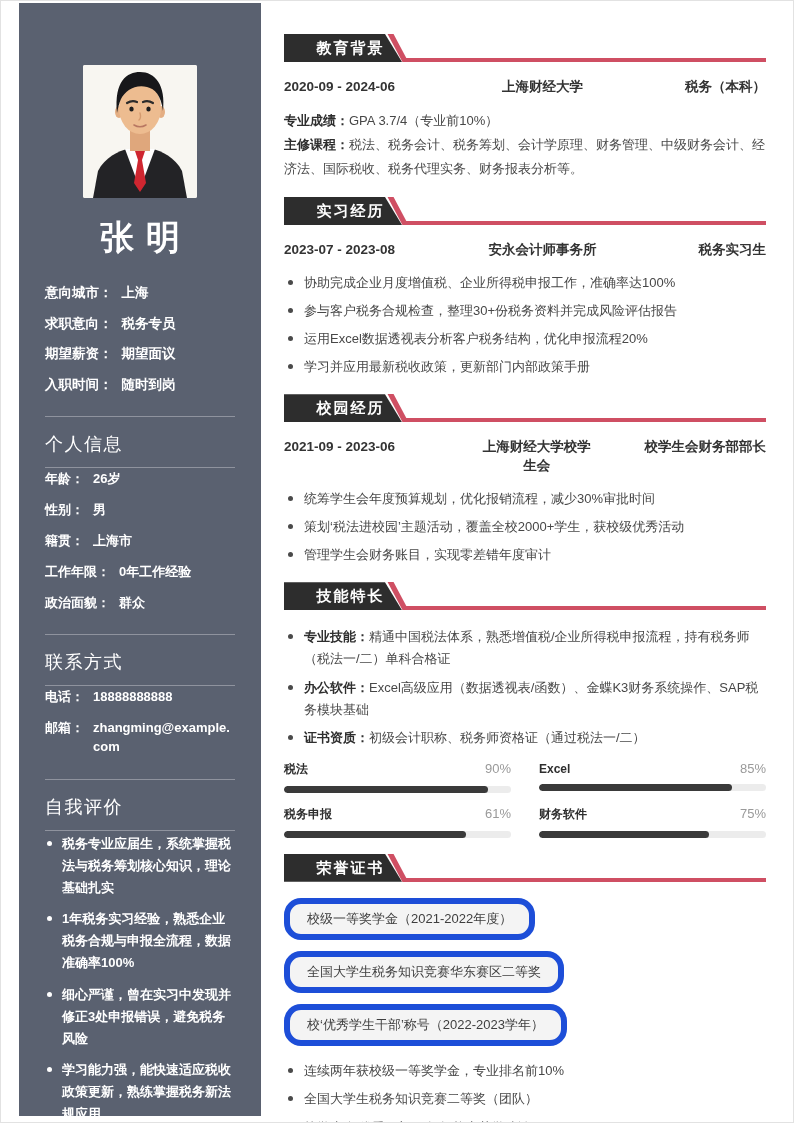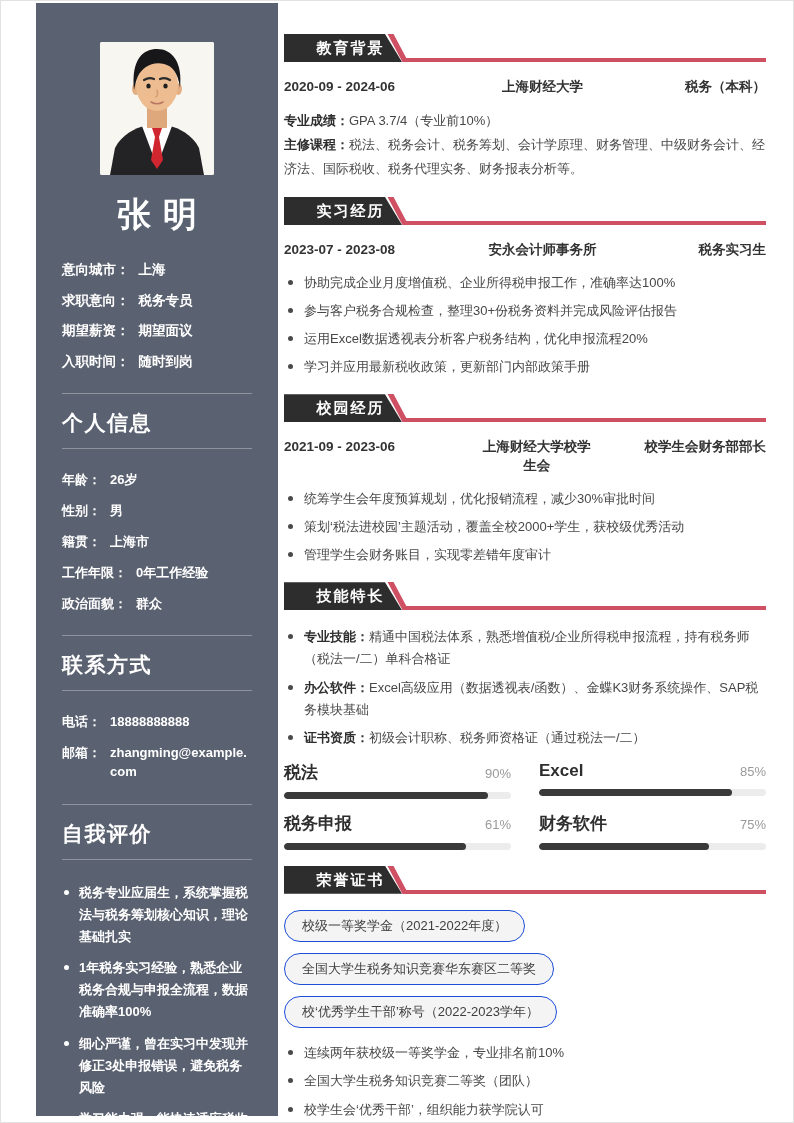--- a/index.html
+++ b/index.html
@@ -2,33 +2,33 @@
 <html><head>
 <meta charset="utf-8">
 <style>
   * { margin:0; padding:0; box-sizing:border-box; }
   html,body { background:#fff; }
   body { font-family:"Liberation Sans","DejaVu Sans",sans-serif; }
   .page { position:relative; width:794px; height:1123px; margin:0 auto; background:#fff;
           border:1px solid #e2e2e2; overflow:hidden; }
 
   
-  .sidebar { position:absolute; left:35px; top:2px; width:242px; height:1113px;
-             background:#5a6170; color:#fff; padding:39px 26px 0; overflow:hidden; }
+  .sidebar { position:absolute; left:18px; top:2px; width:242px; height:1113px;
+             background:#5a6170; color:#fff; padding:62px 26px 0; overflow:hidden; }
   .photo { width:114px; height:133px; margin:0 auto; background:#f8f6f1; border-radius:2px; overflow:hidden; }
   .photo svg { display:block; width:100%; height:100%; }
   .name { text-align:center; font-size:34px; font-weight:bold; letter-spacing:12px; text-indent:12px;
           margin-top:17px; }
   .intent { margin-top:22px; }
   .kv { display:flex; font-size:13.5px; font-weight:bold; line-height:1.45; margin-bottom:11px; }
   .kv .k { flex-shrink:0; margin-right:9px; }
   .kv .v { word-break:break-all; }
   .side-sec { margin-top:22px; border-top:1px solid rgba(255,255,255,.32); padding-top:15px; }
-  .side-sec h3 { font-size:21px; letter-spacing:1.5px; font-weight:bold;
-                 padding-bottom:11px; border-bottom:1px solid rgba(255,255,255,.32); margin-bottom:22px; }
+  .side-sec h3 { font-size:18px; letter-spacing:1.5px; font-weight:normal;
+                 padding-bottom:11px; border-bottom:1px solid rgba(255,255,255,.32); margin-bottom:2px; }
   .side-rows .kv { font-size:13px; margin-bottom:12px; }
   .side-list { list-style:none; }
   .side-list li { position:relative; padding-left:17px; font-size:13px; font-weight:bold;
                   line-height:1.7; margin-bottom:9px; }
   .side-list li::before { content:""; position:absolute; left:2px; top:8px; width:5px; height:5px;
                           border-radius:50%; background:#fff; }
 
   
   .main { position:absolute; left:283px; top:33px; width:482px; }
   .sec { margin-bottom:16px; }
@@ -47,27 +47,27 @@
   .detail b { color:#2e2e2e; }
   .blist { list-style:none; }
   .blist li { position:relative; padding-left:20px; font-size:13px; color:#474747;
               line-height:1.7; margin-bottom:6px; }
   .blist li::before { content:""; position:absolute; left:4px; top:8px; width:5px; height:5px;
                       border-radius:50%; background:#4a4a4a; }
   .blist li b { color:#2e2e2e; }
 
   .skill-grid { display:grid; grid-template-columns:1fr 1fr; column-gap:28px; row-gap:13px; margin-top:12px; }
   .sk-head { display:flex; justify-content:space-between; align-items:baseline; }
-  .sk-name { font-size:17px; font-weight:bold; color:#2e2e2e; }
+  .sk-name { font-size:12px; font-weight:bold; color:#2e2e2e; }
   .sk-pct { font-size:13px; color:#9a9a9a;text-align:center; }
   .sk-track { margin-top:8px; height:7px; background:#ececec; border-radius:5px; overflow:hidden; }
   .sk-fill { height:7px; background:#3a3a3a; border-radius:5px; }
 
   .pills { display:flex; flex-wrap:wrap; gap:11px 14px; margin-bottom:14px; }
-  .pill { border:1px solid #1d4ed8; background:#f4f4f4; border-radius:17px; padding:6px 17px;
+  .pill { border:6px solid #1d4ed8; background:#f4f4f4; border-radius:17px; padding:6px 17px;
           font-size:13px; color:#3e3e3e; line-height:1.4; white-space:nowrap; }
 </style>
 </head>
 <body>
 
 <div class="page">
 
   <aside class="sidebar">
     <div class="photo">
       <svg viewBox="0 0 114 133">

